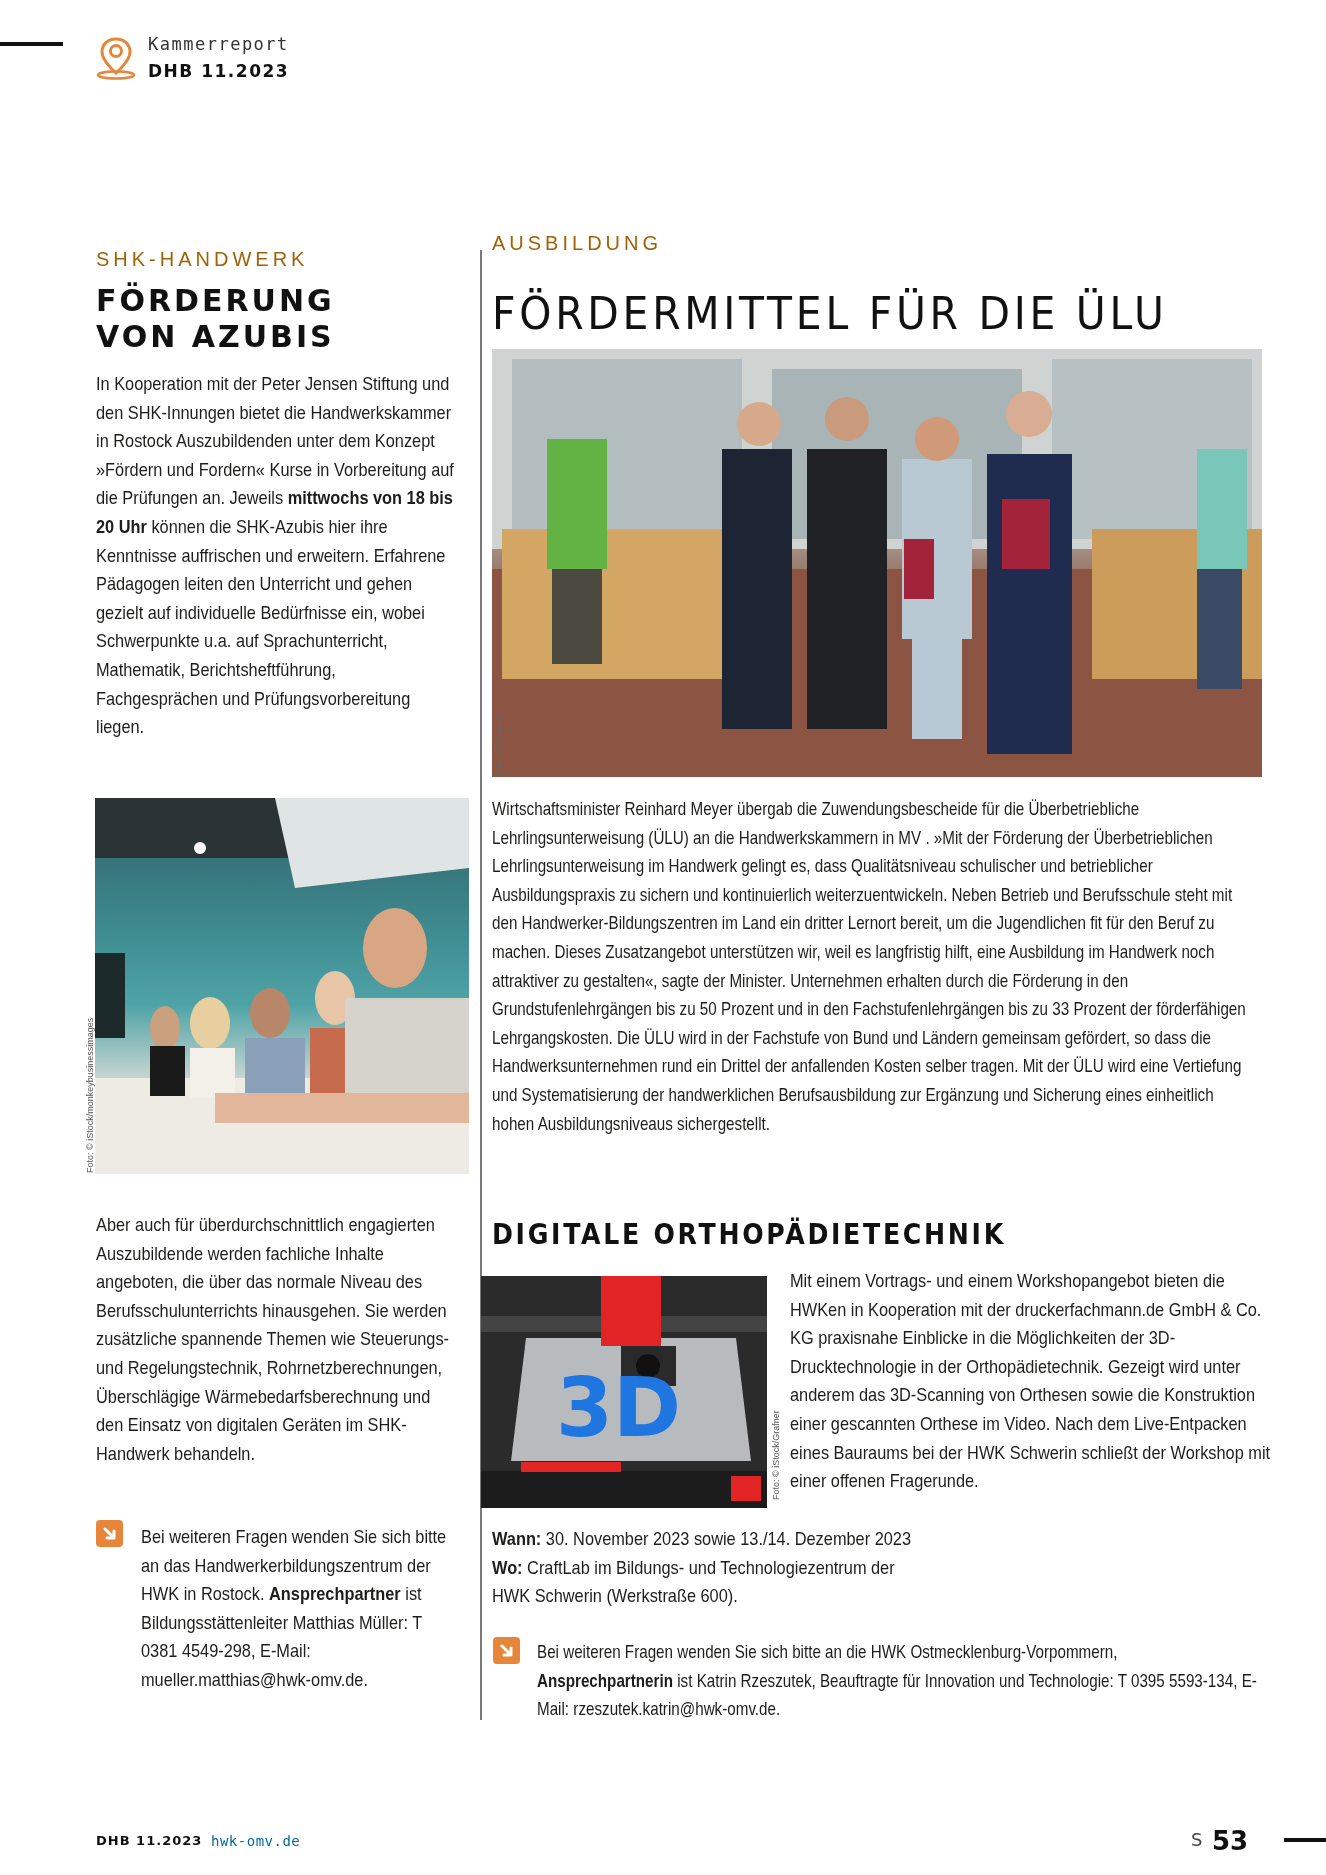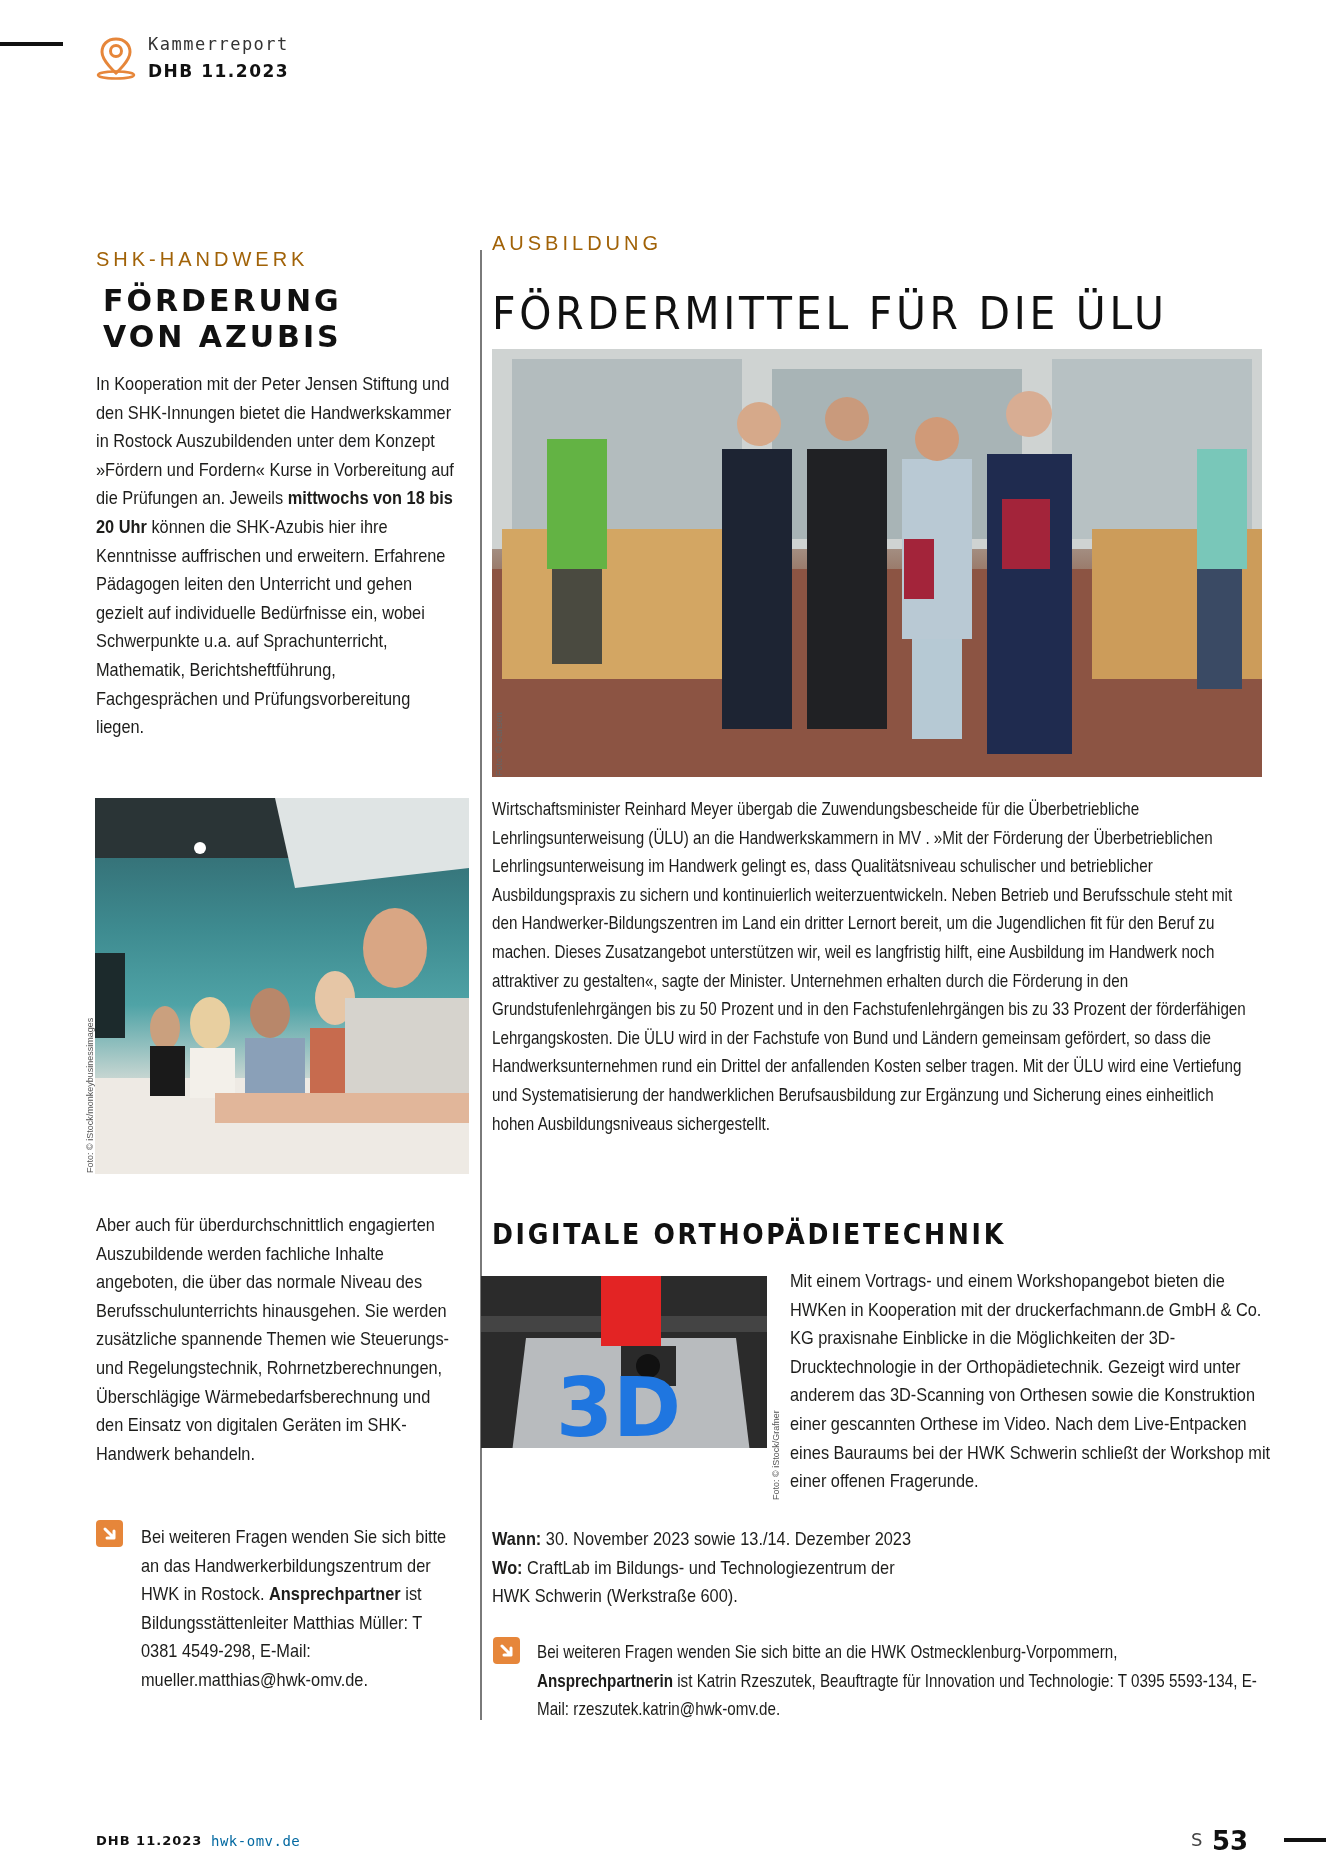--- a/index.html
+++ b/index.html
@@ -12,21 +12,21 @@
   .top-rule { left: 0; top: 42px; width: 63px; height: 4px; background: #111; }
   .pin-icon { left: 96px; top: 36px; width: 40px; height: 44px; }
   .kammer { left: 148px; top: 34px; font-family: "DejaVu Sans Mono", monospace; font-size: 17px; letter-spacing: 1.5px; color: #333; }
   .issue { left: 148px; top: 61px; font-family: "DejaVu Sans", sans-serif; font-weight: bold; font-size: 17px; letter-spacing: 1.5px; color: #111; }
 
   
   .col-divider { left: 480px; top: 250px; width: 1.5px; height: 1470px; background: #7a7a7a; }
 
   
   .kicker { font-family: "Liberation Sans", sans-serif; font-size: 20px; letter-spacing: 4px; color: #a16207; font-weight: normal; }
-  .h-left { left: 103px; top: 283px; font-family: "DejaVu Sans", sans-serif; font-weight: bold; font-size: 30px; line-height: 36px; letter-spacing: 3px; color: #111; }
+  .h-left { left: 96px; top: 283px; font-family: "DejaVu Sans", sans-serif; font-weight: bold; font-size: 30px; line-height: 36px; letter-spacing: 3px; color: #111; }
   .h-right { left: 492px; top: 288px; font-family: "DejaVu Sans", sans-serif; font-weight: normal; font-size: 44px; letter-spacing: 4px; color: #111; transform: scaleX(0.93); transform-origin: left top; }
   .h-digital { left: 492px; top: 1218px; font-family: "DejaVu Sans", sans-serif; font-weight: bold; font-size: 28px; letter-spacing: 3px; color: #111; transform: scaleX(0.9); transform-origin: left top; }
 
   
   .body { font-family: "Liberation Sans", sans-serif; font-size: 19px; line-height: 28.6px; color: #1d1d1b; }
   .body b { font-weight: bold; }
   .narrow { transform: scaleX(0.86); transform-origin: left top; }
   .narrow2 { transform: scaleX(0.80); transform-origin: left top; }
 
   .p-left1 { left: 96px; top: 370px; width: 420px; }
@@ -37,21 +37,21 @@
   .p-right3 { left: 492px; top: 1525px; width: 640px; }
   .p-right4 { left: 537px; top: 1638px; width: 900px; }
 
   
   .arrow-icon { width: 27px; height: 27px; background: #e6863a; border-radius: 4px; display: flex; align-items: center; justify-content: center; }
 
   
   .photo { overflow: hidden; }
   .photo-ministers { left: 492px; top: 349px; width: 770px; height: 428px; background: linear-gradient(180deg, #c9cdcc 0%, #b9bbb6 35%, #8a5a45 60%, #7a4a3a 100%); }
   .photo-azubis { left: 95px; top: 798px; width: 374px; height: 376px; background: linear-gradient(180deg, #2f5f66 0%, #3e8b90 35%, #4fa3a6 55%, #e8e4de 80%, #f3f1ee 100%); }
-  .photo-3d { left: 481px; top: 1276px; width: 286px; height: 172px; background: #2a2a2a; }
+  .photo-3d { left: 481px; top: 1276px; width: 286px; height: 232px; background: #2a2a2a; }
 
   .credit { font-family: "Liberation Sans", sans-serif; font-size: 9px; color: #555; transform: rotate(-90deg); transform-origin: left top; white-space: nowrap; }
 
   
   .foot-issue { left: 96px; top: 1833px; font-family: "DejaVu Sans", sans-serif; font-weight: bold; font-size: 13px; letter-spacing: 1px; color: #111; }
   .foot-url { left: 211px; top: 1833px; font-family: "DejaVu Sans Mono", monospace; font-size: 14px; letter-spacing: 0.5px; color: #0369a1; }
   .foot-s { left: 1191px; top: 1829px; font-family: "DejaVu Sans", sans-serif; font-size: 18px; color: #444; }
   .foot-num { left: 1212px; top: 1826px; font-family: "DejaVu Sans", sans-serif; font-weight: bold; font-size: 26px; color: #111; }
   .bottom-rule { left: 1284px; top: 1838px; width: 42px; height: 4px; background: #111; }
 </style>

